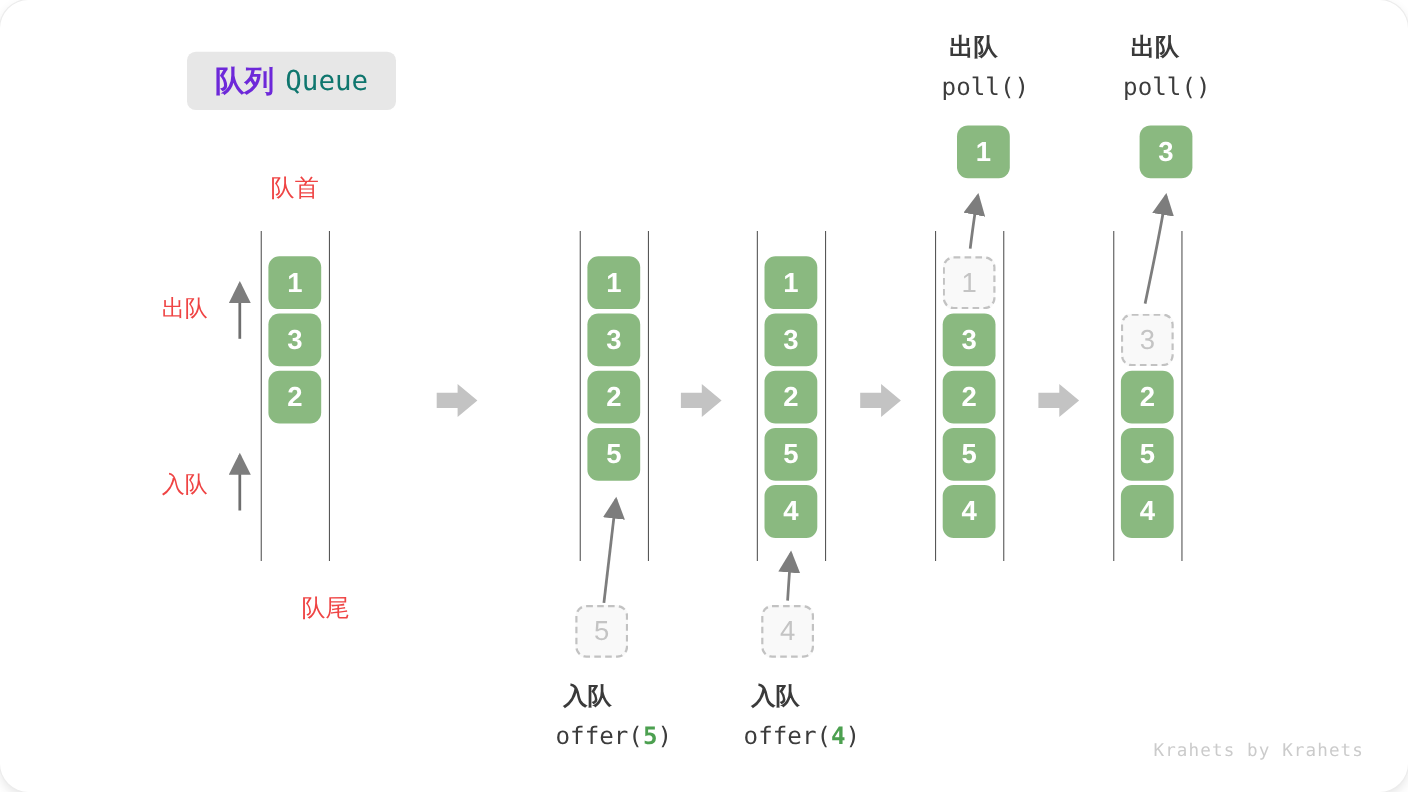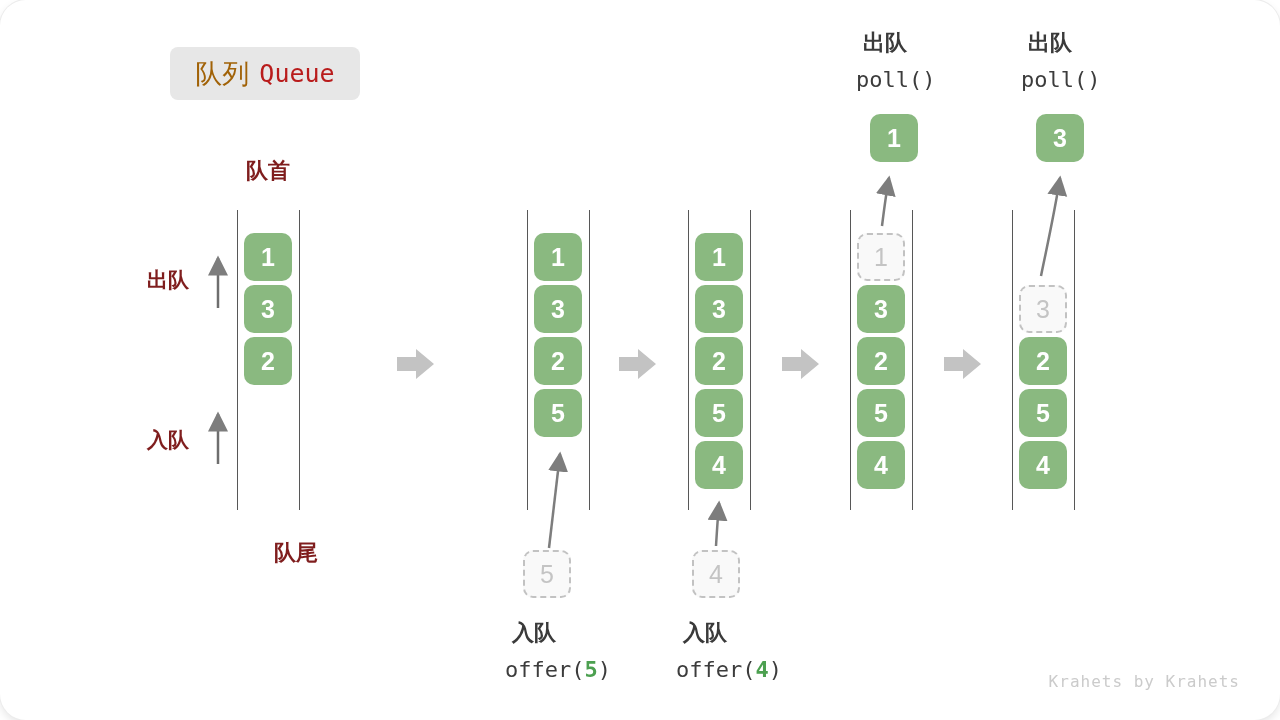--- a/index.html
+++ b/index.html
@@ -10,24 +10,24 @@
     overflow:hidden;
     font-family:"Liberation Sans","DejaVu Sans",sans-serif;
     color:#3a3a3a;
   }
 
   .title-pill{
     position:absolute;left:170px;top:47px;width:190px;height:53px;
     background:#e7e7e7;border-radius:8px;
     display:flex;align-items:center;justify-content:center;gap:10px;
   }
-  .title-zh{font-size:27px;font-weight:400;color:#a16207;}
-  .title-en{font-size:25px;color:#b91c1c;font-family:"DejaVu Sans Mono","Liberation Mono",monospace;}
+  .title-zh{font-size:27px;font-weight:700;color:#6d28d9;}
+  .title-en{font-size:25px;color:#0f766e;font-family:"DejaVu Sans Mono","Liberation Mono",monospace;}
 
-  .lbl{position:absolute;font-weight:700;font-size:22px;color:#7f1d1d;white-space:nowrap;}
+  .lbl{position:absolute;font-weight:400;font-size:22px;color:#ef4444;white-space:nowrap;}
   .lbl-front{left:218px;top:156px;width:100px;text-align:center;}
   .lbl-rear{left:218px;top:538px;width:100px;text-align:right;}
   .lbl-side{font-size:21px;}
   .lbl-side-deq{left:147px;top:266px;}
   .lbl-side-enq{left:147px;top:426px;}
 
   .qcol{
     position:absolute;top:210px;height:300px;width:63px;box-sizing:border-box;
     border-left:1.5px solid #575757;border-right:1.5px solid #575757;
   }

